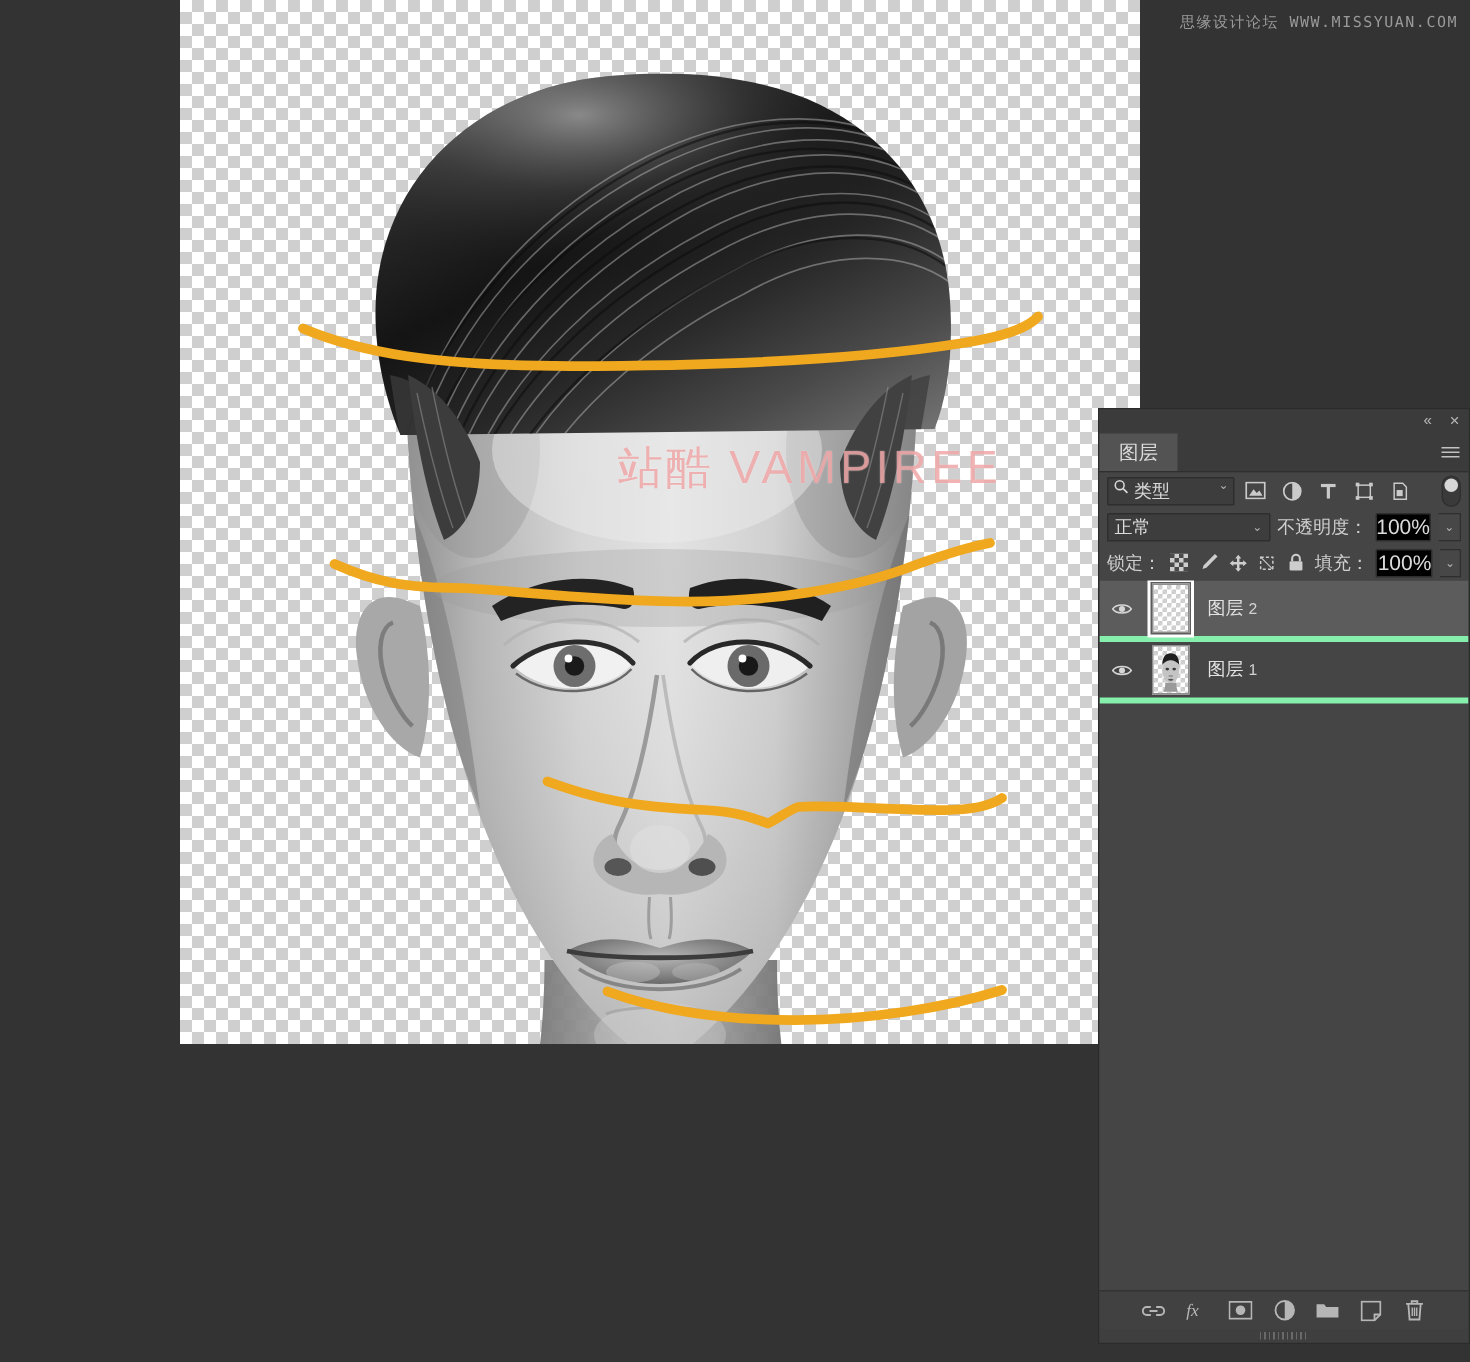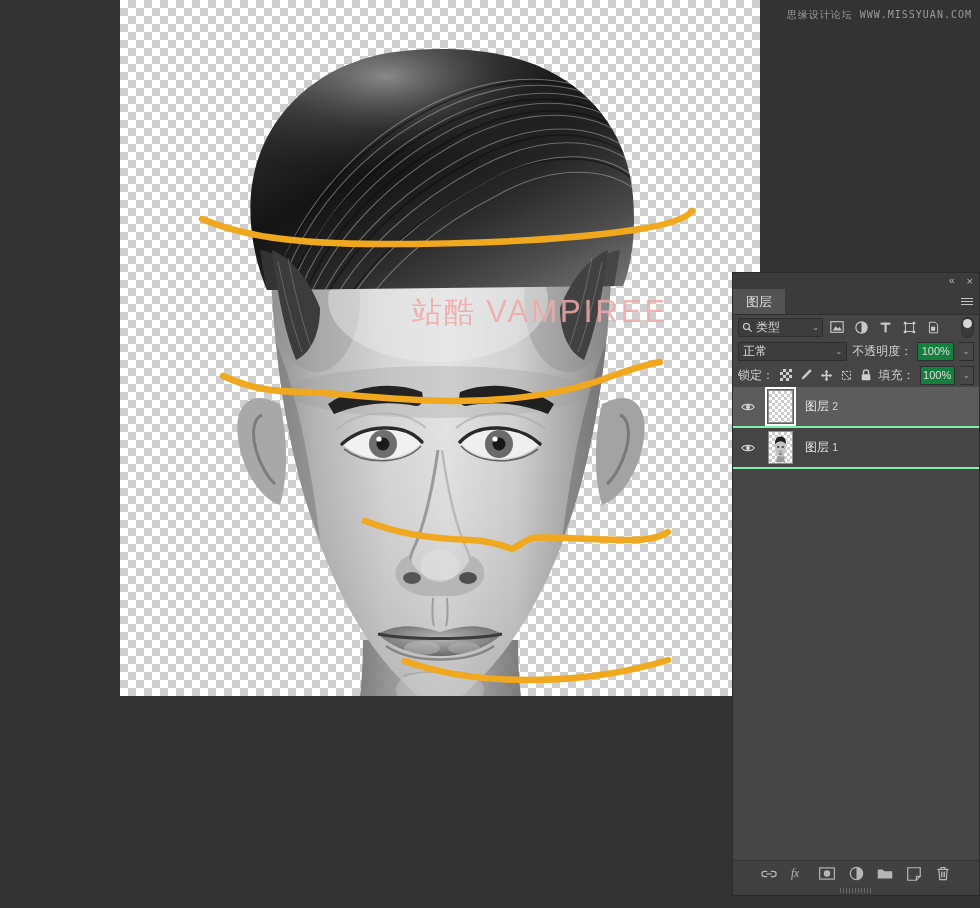--- a/index.html
+++ b/index.html
@@ -90,21 +90,21 @@
 
   .panel-body { background: #454545; flex: none; }
 
   .filter-row {
     height: 24px; display: flex; align-items: center;
     padding: 0 5px; gap: 4px;
   }
   .kind-select {
     width: 85px; height: 19px; background: #3d3d3d;
     border: 1px solid #2e2e2e; border-radius: 1px;
-    display: flex; align-items: center; padding: 0 3px; gap: 3px;
+    display: flex; padding: 0 3px; gap: 3px;
     font-size: 12px; color: #d8d8d8;
   }
   .kind-select .lbl { flex: 1; }
   .filter-ico {
     width: 20px; height: 19px; display: flex;
     align-items: center; justify-content: center; color: #c9c9c9;
   }
   .toggle-pill {
     margin-left: auto; width: 13px; height: 21px;
     background: #3a3a3a; border-radius: 7px; position: relative;
@@ -122,44 +122,44 @@
   .blend-select {
     width: 118px; height: 19px; background: #3d3d3d;
     border: 1px solid #2e2e2e; border-radius: 1px;
     display: flex; align-items: center; padding: 0 4px;
     font-size: 12px; color: #dcdcdc;
   }
   .blend-select .lbl { flex: 1; }
   .caret { font-size: 8px; color: #b0b0b0; }
   .field-label { font-size: 12px; color: #d0d0d0; white-space: nowrap; }
   .num-box {
-    width: 40px; height: 19px; background: #15803d;
+    width: 40px; height: 19px; background: #000000;
     border: 1px solid #2e2e2e; border-radius: 1px;
     display: flex; align-items: center; justify-content: center;
-    font-size: 11px; color: #dcdcdc;
+    font-size: 14px; color: #dcdcdc;
   }
   .num-caret {
     width: 16px; height: 19px; background: #474747;
     border: 1px solid #2e2e2e; border-left: none; border-radius: 0 1px 1px 0;
     display: flex; align-items: center; justify-content: center;
   }
 
   .lock-row {
     height: 24px; display: flex; align-items: center;
     padding: 0 5px; gap: 5px;
   }
   .lock-ico {
     width: 17px; height: 18px; display: flex;
     align-items: center; justify-content: center; color: #cdcdcd;
   }
 
   .layer-list { flex: 1; background: #454545; overflow: hidden; }
   .layer-row {
     height: 41px; display: flex; align-items: center;
-    border-bottom: 2px solid #86efac;
+    border-bottom: 4px solid #86efac;
     padding-left: 4px;
   }
   .layer-row.selected { background: #5c5c5c; }
   .vis-cell {
     width: 22px; display: flex; align-items: center; justify-content: center;
   }
   .eye { width: 14px; height: 10px; }
   .vis-empty {
     width: 11px; height: 11px; border: 1px solid #6f6f6f; border-radius: 1px;
   }

